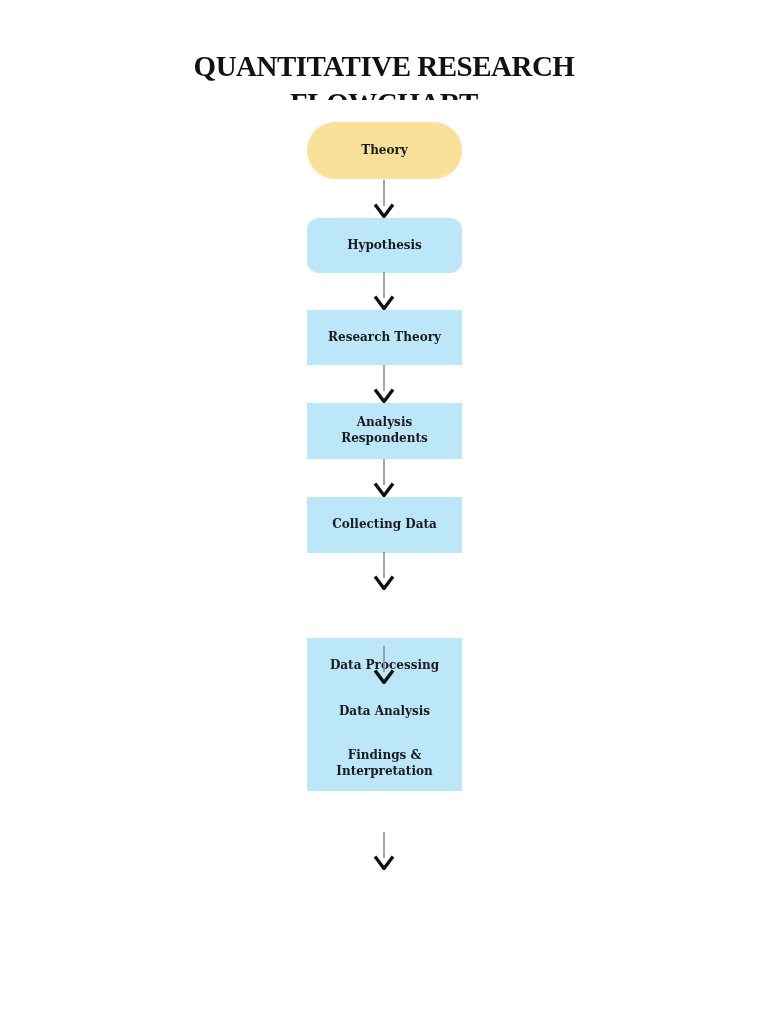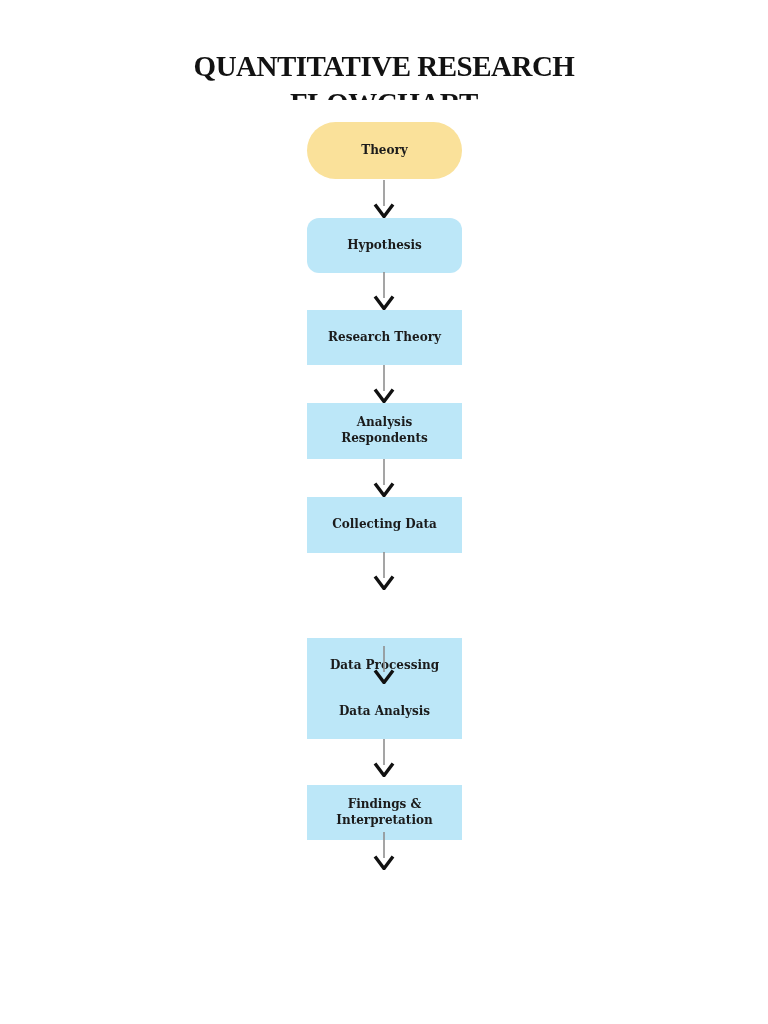--- a/index.html
+++ b/index.html
@@ -51,21 +51,21 @@
   .pill{background:var(--terminal-fill);border-radius:30px;}
   .rect{background:var(--process-fill);}
 
   .n0{top:122px;height:57px;}
   .n1{top:218px;height:55px;border-radius:12px;}
   .n2{top:310px;height:55px;}
   .n3{top:403px;height:56px;}
   .n4{top:497px;height:56px;}
   .n5{top:590px;height:55px;margin-top:48px;}
   .n6{top:684px;height:55px;text-align:center;}
-  .n7{top:785px;height:55px;}
+  .n7{top:736px;height:55px;}
   .n8{top:870px;height:63px;border-radius:32px;}
 
   
   .arrow{position:absolute;left:371px;width:26px;height:38px;}
   .a0{top:180px;}
   .a1{top:272px;}
   .a2{top:365px;}
   .a3{top:459px;}
   .a4{top:552px;}
   .a5{top:646px;}

